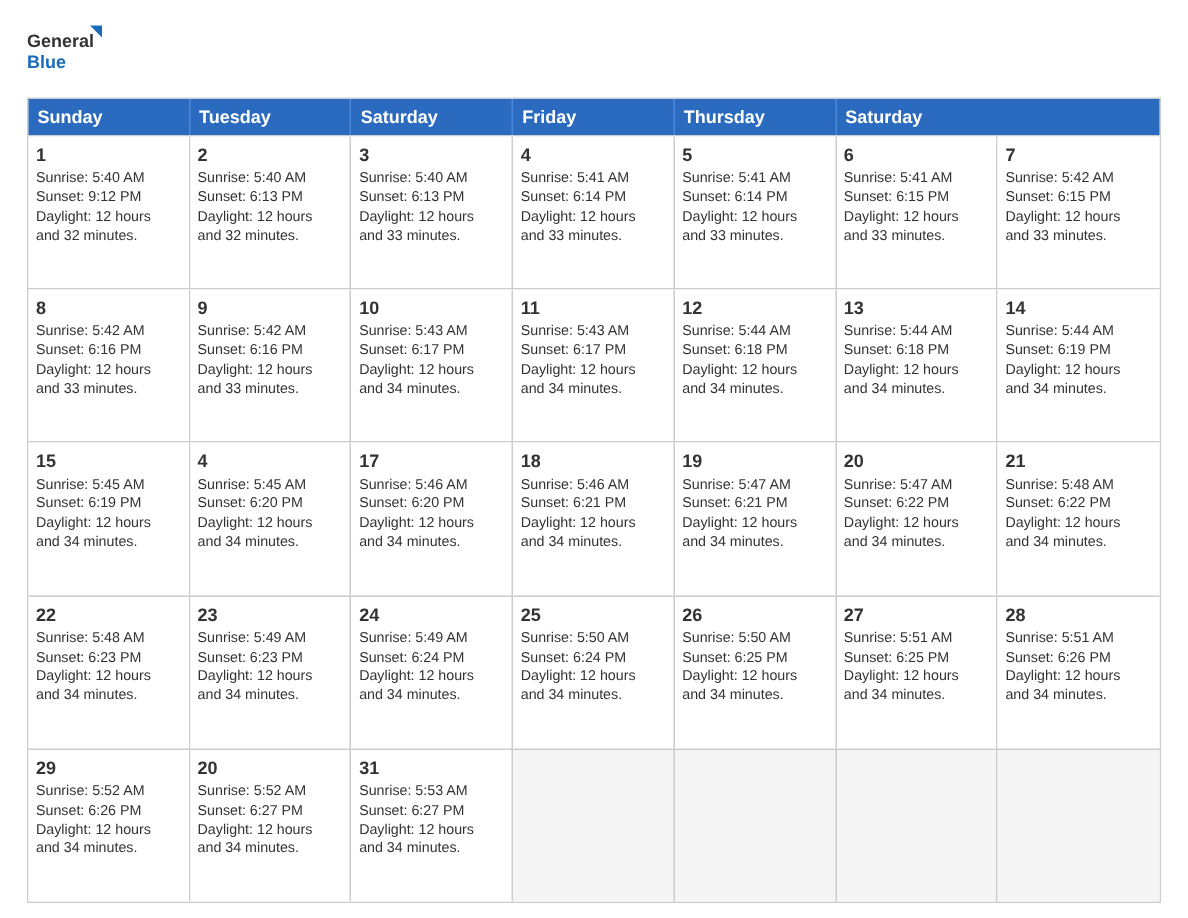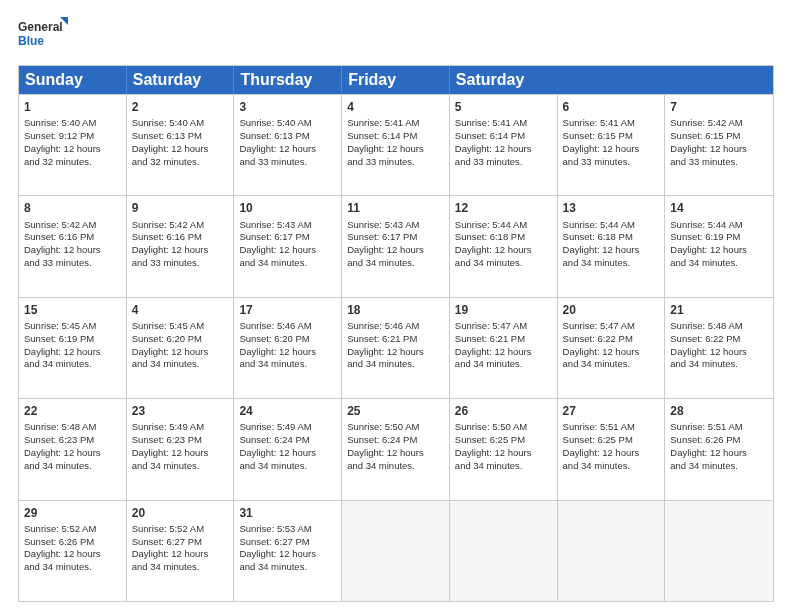--- a/index.html
+++ b/index.html
@@ -47,21 +47,21 @@
       flex-direction: column;
       border: 1px solid #ccc;
     }
     .cal-header-row {
       display: grid;
       grid-template-columns: repeat(7, 1fr);
       background: #2a6bbf;
     }
     .cal-header-cell {
       color: #fff;
-      font-size: 16px;
+      font-size: 12px;
       font-weight: bold;
       padding: 5px 6px;
       text-align: left;
       border-right: 1px solid #4a8bdf;
     }
     .cal-header-cell:last-child { border-right: none; }
     .cal-body {
       flex: 1;
       display: flex;
       flex-direction: column;
@@ -107,23 +107,24 @@
 </div>
     <div class="title-block">
       <div class="main-title"></div>
       <div class="subtitle"></div>
     </div>
   </div>
 
   <div class="calendar">
     <div class="cal-header-row" id="cal-header">
         <div class="cal-header-cell">Sunday</div>
+        <div class="cal-header-cell">Tuesday</div>
         <div class="cal-header-cell">Saturday</div>
+        <div class="cal-header-cell">Friday</div>
         <div class="cal-header-cell">Thursday</div>
-        <div class="cal-header-cell">Friday</div>
         <div class="cal-header-cell">Saturday</div>
       </div>
     <div class="cal-body" id="cal-body">
         <div class="cal-week">
           <div class="cal-cell">
             <span class="day-num">1</span>
             <div>Sunrise: 5:40 AM</div>
             <div>Sunset: 9:12 PM</div>
             <div>Daylight: 12 hours</div>
             <div>and 32 minutes.</div>

